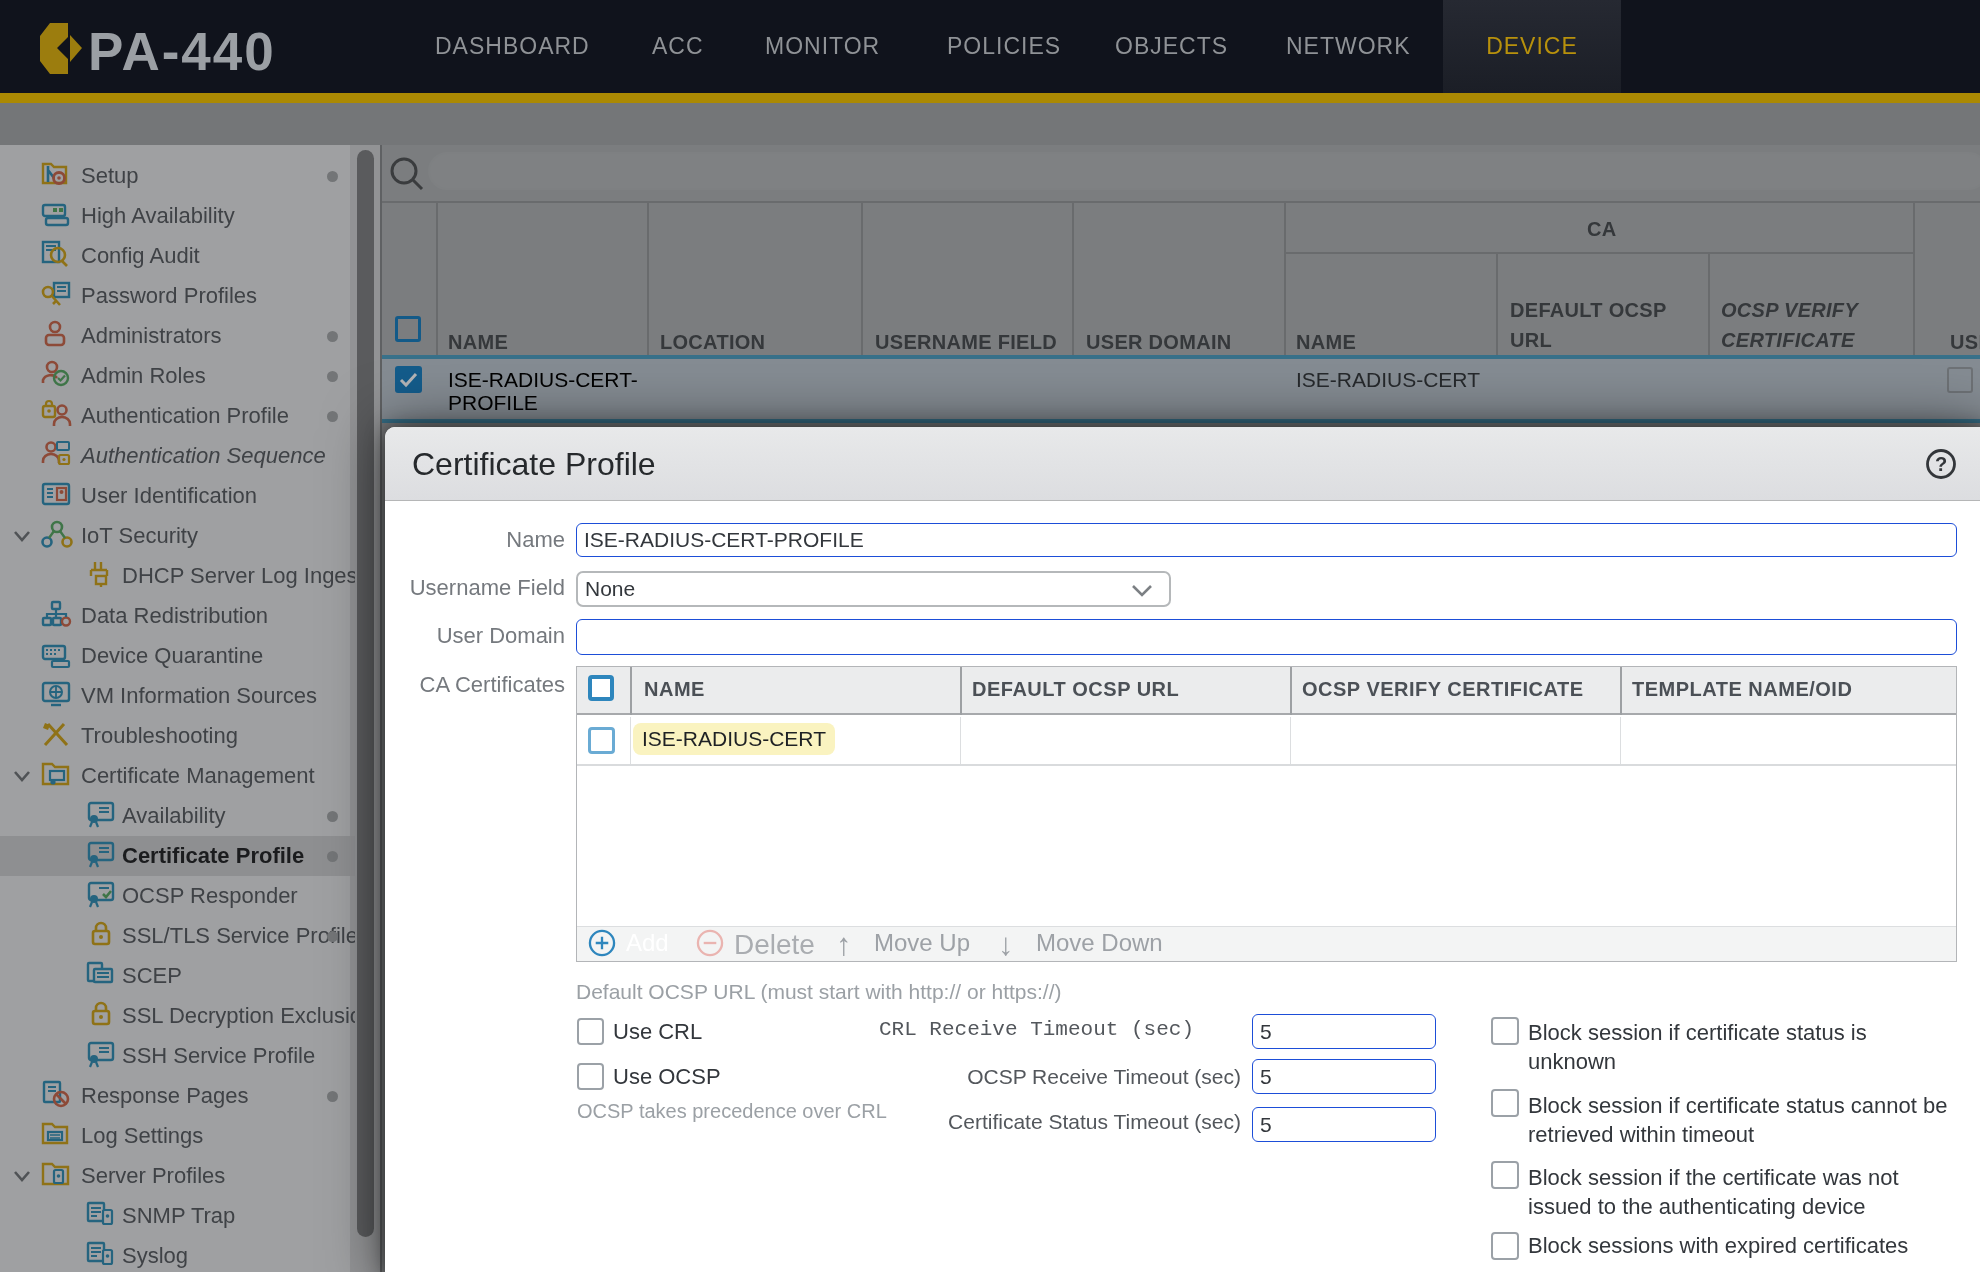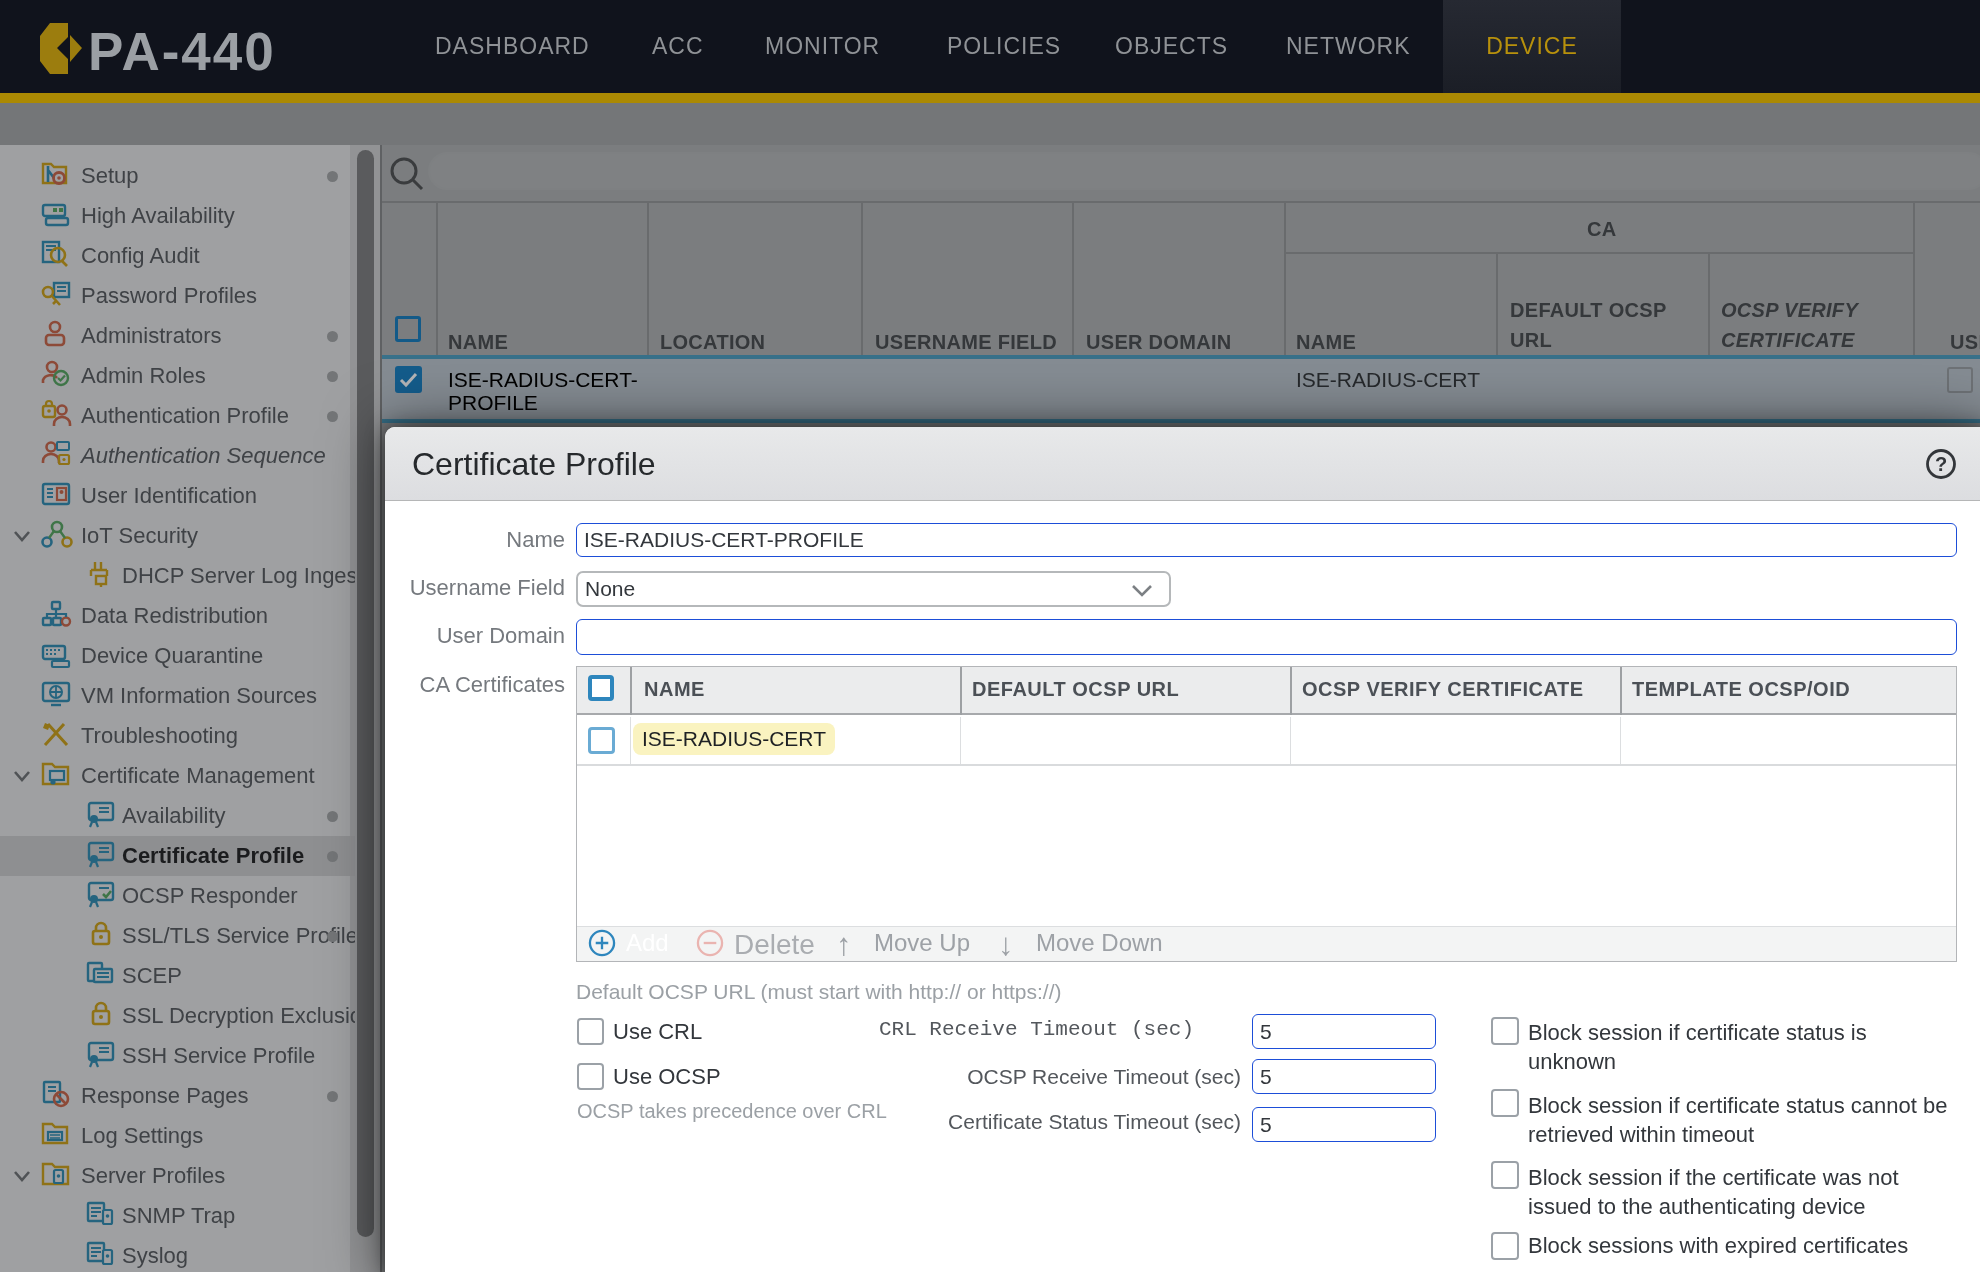--- a/index.html
+++ b/index.html
@@ -421,21 +421,21 @@
 <div class="vline" style="left:960px; top:667px; height:48px; width:2px; background:#9da0a3;"></div>
     <div class="vline" style="left:960px; top:717px; height:48px; width:1px; background:#dcdee0;"></div>
 <div class="vline" style="left:1290px; top:667px; height:48px; width:2px; background:#9da0a3;"></div>
     <div class="vline" style="left:1290px; top:717px; height:48px; width:1px; background:#dcdee0;"></div>
 <div class="vline" style="left:1620px; top:667px; height:48px; width:2px; background:#9da0a3;"></div>
     <div class="vline" style="left:1620px; top:717px; height:48px; width:1px; background:#dcdee0;"></div>
 <div class="cbx" style="left:588px; top:675px; width:26px; height:26px; border:4px solid #2e86bd; border-radius:4px;"></div>
 <div class="abs" style="left:644px; top:678px; font-size:20px; font-weight:bold; letter-spacing:0.5px; color:#4b5056;">NAME</div>
 <div class="abs" style="left:972px; top:678px; font-size:20px; font-weight:bold; letter-spacing:0.5px; color:#4b5056;">DEFAULT OCSP URL</div>
 <div class="abs" style="left:1302px; top:678px; font-size:20px; font-weight:bold; letter-spacing:0.5px; color:#4b5056;">OCSP VERIFY CERTIFICATE</div>
-<div class="abs" style="left:1632px; top:678px; font-size:20px; font-weight:bold; letter-spacing:0.5px; color:#4b5056;">TEMPLATE OCSP/OID</div>
+<div class="abs" style="left:1632px; top:678px; font-size:20px; font-weight:bold; letter-spacing:0.5px; color:#4b5056;">TEMPLATE NAME/OID</div>
 
 <div class="abs" style="left:577px; top:764px; width:1379px; height:2px; background:#d9dbdd;"></div>
 <div class="cbx" style="left:588px; top:727px; border:3px solid #6aabd4;"></div>
 <div class="abs" style="left:633px; top:723px; background:#faf3c0; border-radius:8px; padding:4px 9px; font-size:21px; color:#1e2124;">ISE-RADIUS-CERT</div>
 
 <div class="abs" style="left:577px; top:926px; width:1379px; height:35px; background:#f3f4f4; border-top:1px solid #dcdee0;"></div>
 <svg class="abs" style="left:588px; top:929px;" width="28" height="28" viewBox="0 0 29 29">
       <circle cx="14.5" cy="14.5" r="12.5" fill="none" stroke="#2e86bd" stroke-width="2.4"></circle>
       <path d="M14.5,8 v13 M8,14.5 h13" stroke="#2e86bd" stroke-width="2.4"></path>
     </svg>

